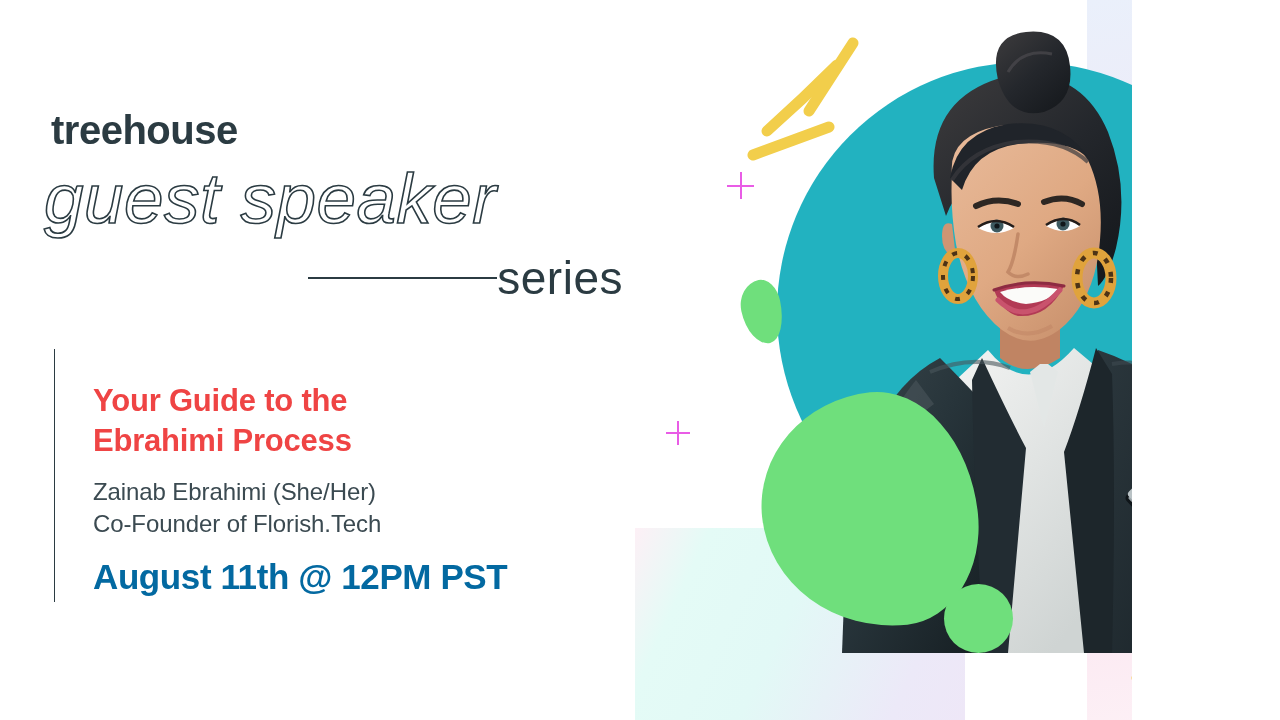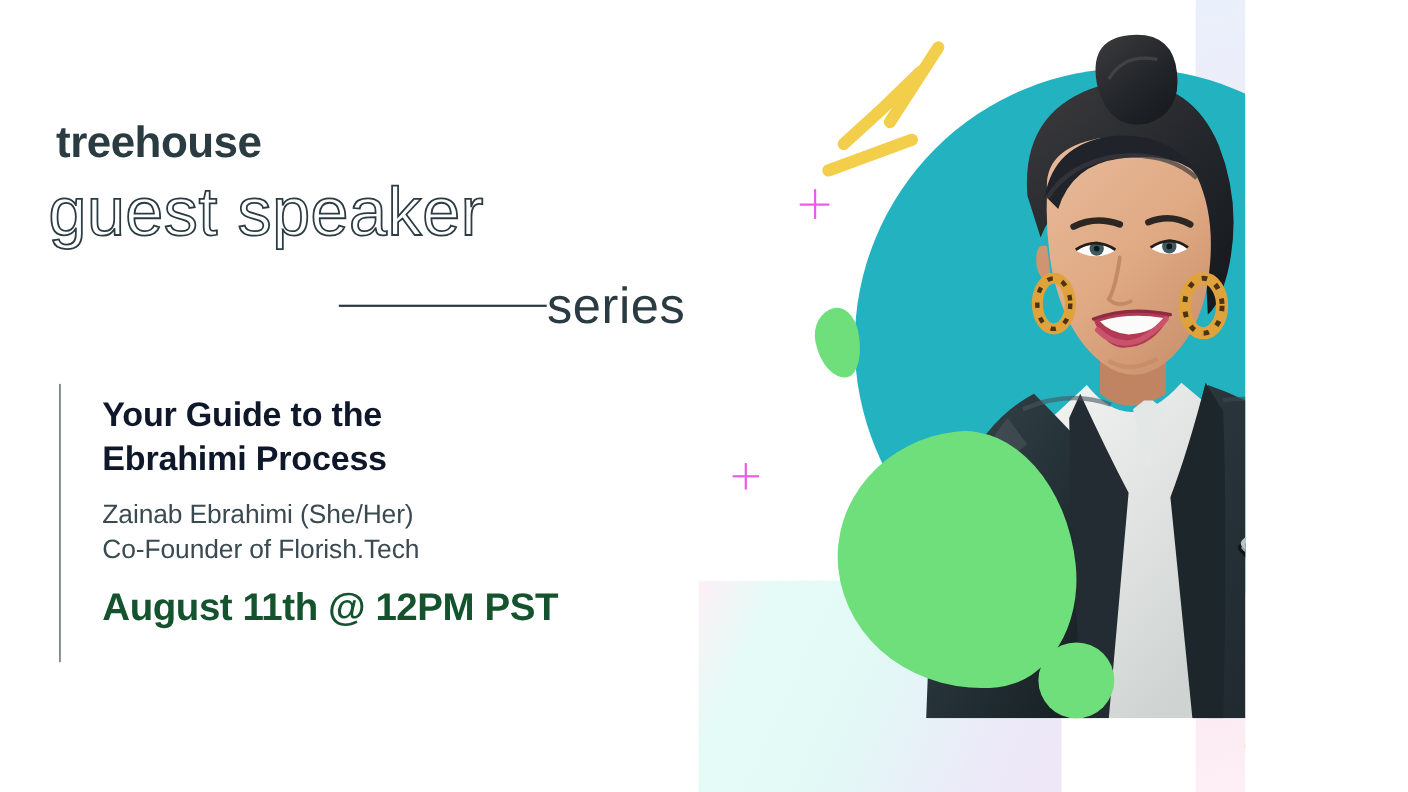--- a/index.html
+++ b/index.html
@@ -141,27 +141,28 @@
     font-size: 40px;
     font-weight: 700;
     letter-spacing: -0.5px;
     color: #2b3b42;
     line-height: 1;
   }
   .headline-outline {
     position: absolute;
     left: 44px;
     top: 163px;
-    font-size: 62px;
+    font-size: 71px;
     font-weight: 400;
     letter-spacing: 0.5px;
     line-height: 1;
     color: transparent;
     -webkit-text-stroke: 1.6px #2b3b42;
     text-stroke: 1.6px #2b3b42;
+    font-style: italic;
   }
   .series-row {
     position: absolute;
     left: 308px;
     top: 255px;
     width: 315px;
     display: flex;
     align-items: center;
     gap: 0;
   }
@@ -181,41 +182,41 @@
   .info-block {
     position: absolute;
     left: 54px;
     top: 349px;
     height: 253px;
     border-left: 1.6px solid #2b3b42;
     padding-left: 38px;
     box-sizing: border-box;
   }
   .talk-title {
-    margin-top: 8px;
+    margin-top: 32px;
     font-size: 31px;
     font-weight: 600;
     line-height: 1.28;
-    color: #0f172a;
+    color: #ef4444;
     letter-spacing: -0.2px;
   }
   .speaker-name,
   .speaker-role {
     font-size: 24px;
     font-weight: 400;
     line-height: 1.33;
     color: #3b4a51;
     letter-spacing: -0.1px;
   }
   .speaker-name { margin-top: 16px; }
   .datetime {
     margin-top: 18px;
     font-size: 35px;
     font-weight: 700;
-    color: #14532d;
+    color: #0369a1;
     letter-spacing: -0.4px;
     line-height: 1.1;
   }
 </style>
 </head>
 <body>
 
 <div id="stage">
 
   <div class="right-panel"></div>

